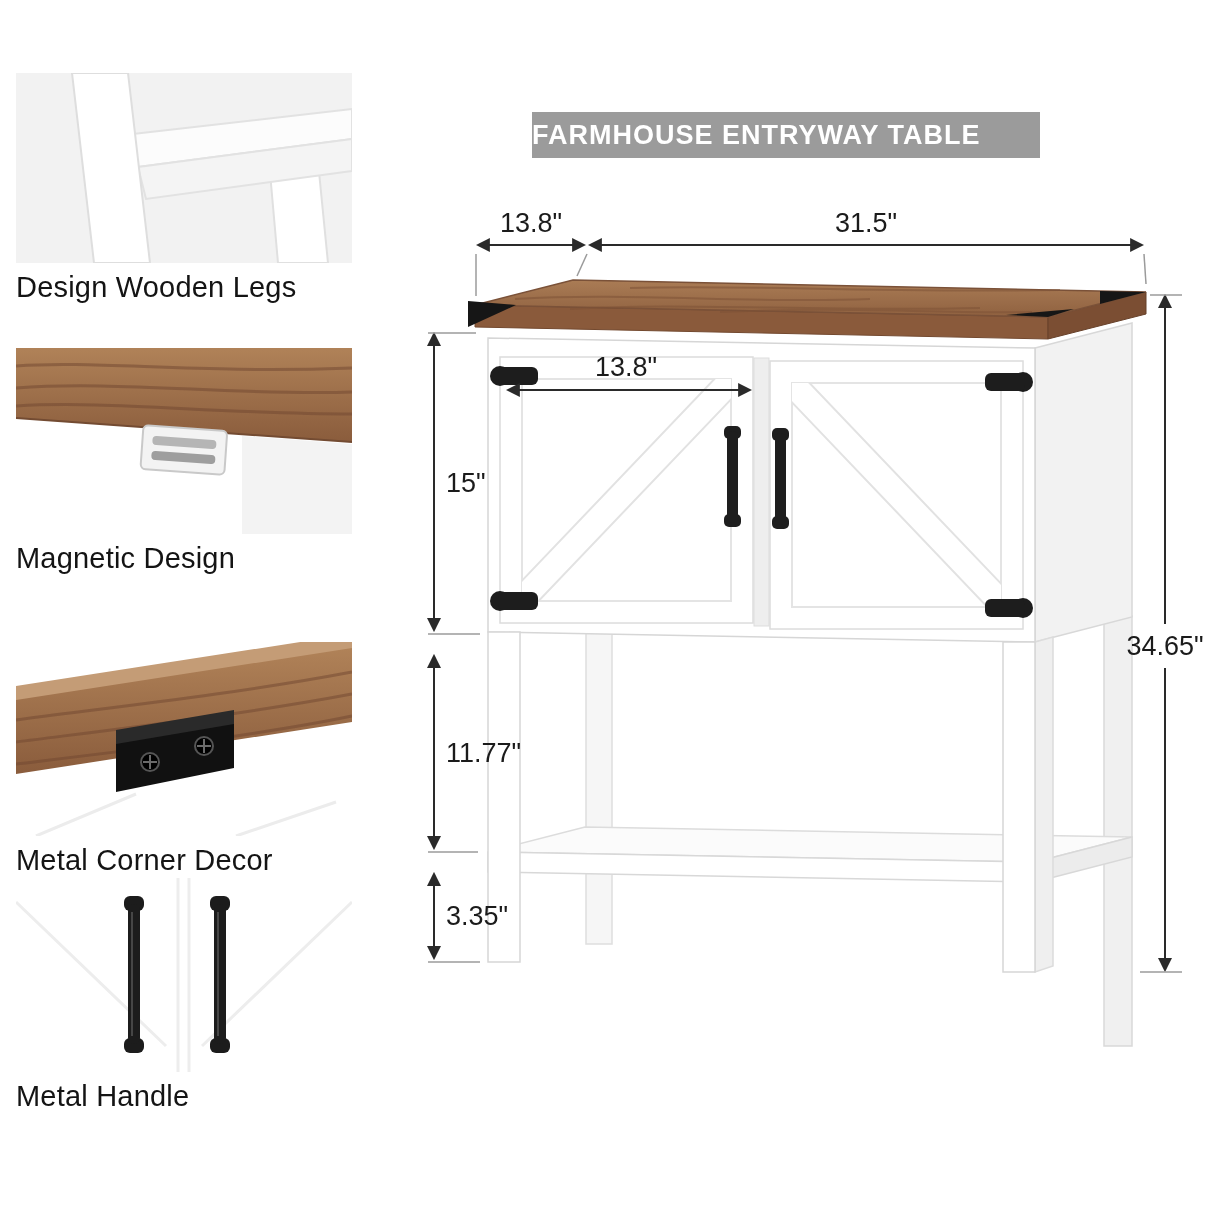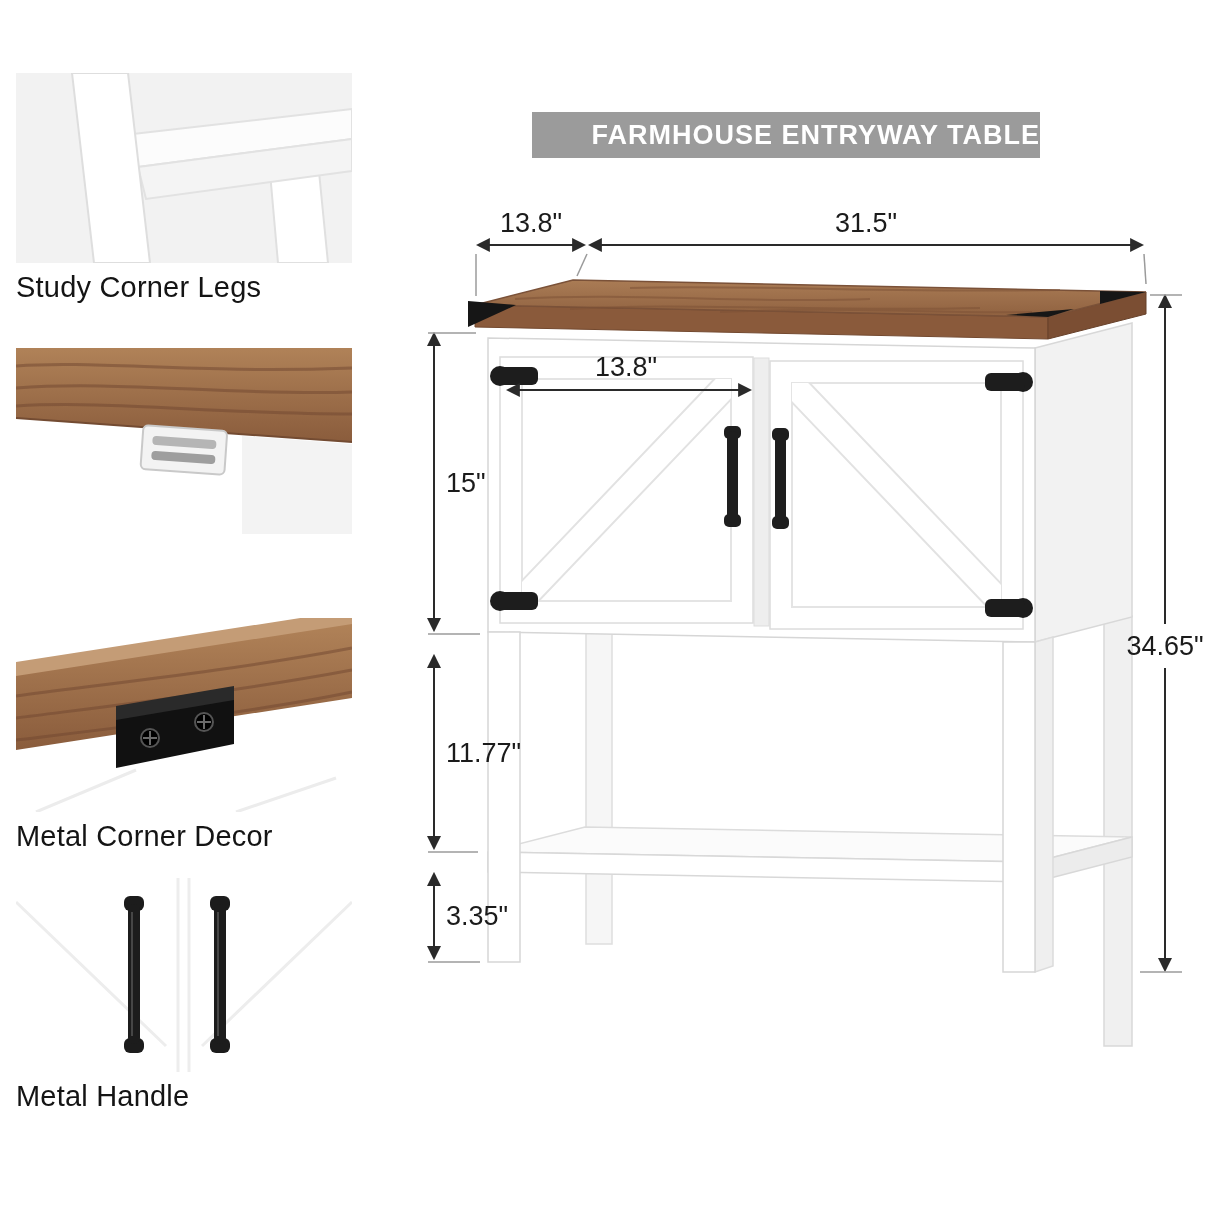--- a/index.html
+++ b/index.html
@@ -6,45 +6,45 @@
   html,body { width:1214px; height:1214px; background:#ffffff;
               font-family:"Liberation Sans", sans-serif; }
   .page { position:relative; width:1214px; height:1214px; background:#ffffff; overflow:hidden; }
 
   .feature { position:absolute; left:16px; width:336px; }
   .feature .thumb { display:block; width:336px; }
   .feature figcaption { margin-top:8px; font-size:29px; color:#141414; letter-spacing:0.2px; }
 
   #feature-legs    { top:73px; }
   #feature-magnet  { top:348px; }
-  #feature-corner  { top:618px; }
+  #feature-corner  { top:642px; }
   #feature-handle  { top:878px; }
 
   .banner { position:absolute; left:532px; top:112px; width:508px; height:46px;
             background:#9b9b9b; color:#ffffff; display:flex; align-items:center;
-            justify-content:flex-end; font-size:27px; font-weight:bold; letter-spacing:1px; }
+            justify-content:flex-start; font-size:27px; font-weight:bold; letter-spacing:1px; }
 
   .drawing { position:absolute; left:420px; top:200px; width:794px; height:1014px; }
 
   svg text { font-family:"Liberation Sans", sans-serif; }
 </style>
 </head>
 <body>
 
 <div class="page">
 
   <figure class="feature" id="feature-legs">
     <svg class="thumb" viewBox="0 0 336 190" width="336" height="190">
       <rect width="336" height="190" fill="#f2f2f2"></rect>
       <polygon points="250,54 298,48 312,190 262,190" fill="#ffffff" stroke="#e0e0e0" stroke-width="2"></polygon>
       <polygon points="108,62 336,36 336,66 122,94" fill="#fcfcfc" stroke="#e2e2e2" stroke-width="2"></polygon>
       <polygon points="122,94 336,66 336,98 130,126" fill="#f4f4f4" stroke="#e2e2e2" stroke-width="2"></polygon>
       <polygon points="56,0 112,0 134,190 78,190" fill="#ffffff" stroke="#dedede" stroke-width="2"></polygon>
     </svg>
-    <figcaption>Study Corner Legs</figcaption>
+    <figcaption>Design Wooden Legs</figcaption>
   </figure>
 
   <figure class="feature" id="feature-magnet">
     <svg class="thumb" viewBox="0 0 336 186" width="336" height="186">
       <defs>
         <linearGradient id="t2w" x1="0" y1="0" x2="0" y2="1">
           <stop offset="0" stop-color="#b08258"></stop>
             <stop offset="1" stop-color="#8a5c3c"></stop>
         </linearGradient>
         <clipPath id="t2c">
@@ -57,20 +57,21 @@
       <g clip-path="url(#t2c)" stroke="#6f4630" stroke-width="3" opacity="0.5" fill="none">
         <path d="M0,18 C80,12 180,26 336,20 M0,40 C100,32 220,48 336,44 M0,58 C90,52 200,66 336,66"></path>
       </g>
       <line x1="0" y1="70" x2="336" y2="94" stroke="#734b32" stroke-width="2"></line>
       <g>
         <rect x="126" y="80" width="84" height="44" rx="5" fill="#f3f3f3" stroke="#c9c9c9" stroke-width="2" transform="rotate(4 168 100)"></rect>
         <rect x="136" y="90" width="64" height="9" rx="4" fill="#b5b5b5" transform="rotate(4 168 100)"></rect>
         <rect x="136" y="105" width="64" height="9" rx="4" fill="#9e9e9e" transform="rotate(4 168 100)"></rect>
       </g>
     </svg>
+    <figcaption>Magnetic Design</figcaption>
   </figure>
 
   <figure class="feature" id="feature-corner">
     <svg class="thumb" viewBox="0 0 336 194" width="336" height="194">
       <defs>
         <linearGradient id="t3w" x1="0" y1="0" x2="0" y2="1">
           <stop offset="0" stop-color="#b08258"></stop>
             <stop offset="1" stop-color="#8a5c3c"></stop>
         </linearGradient>
         <clipPath id="t3c">

